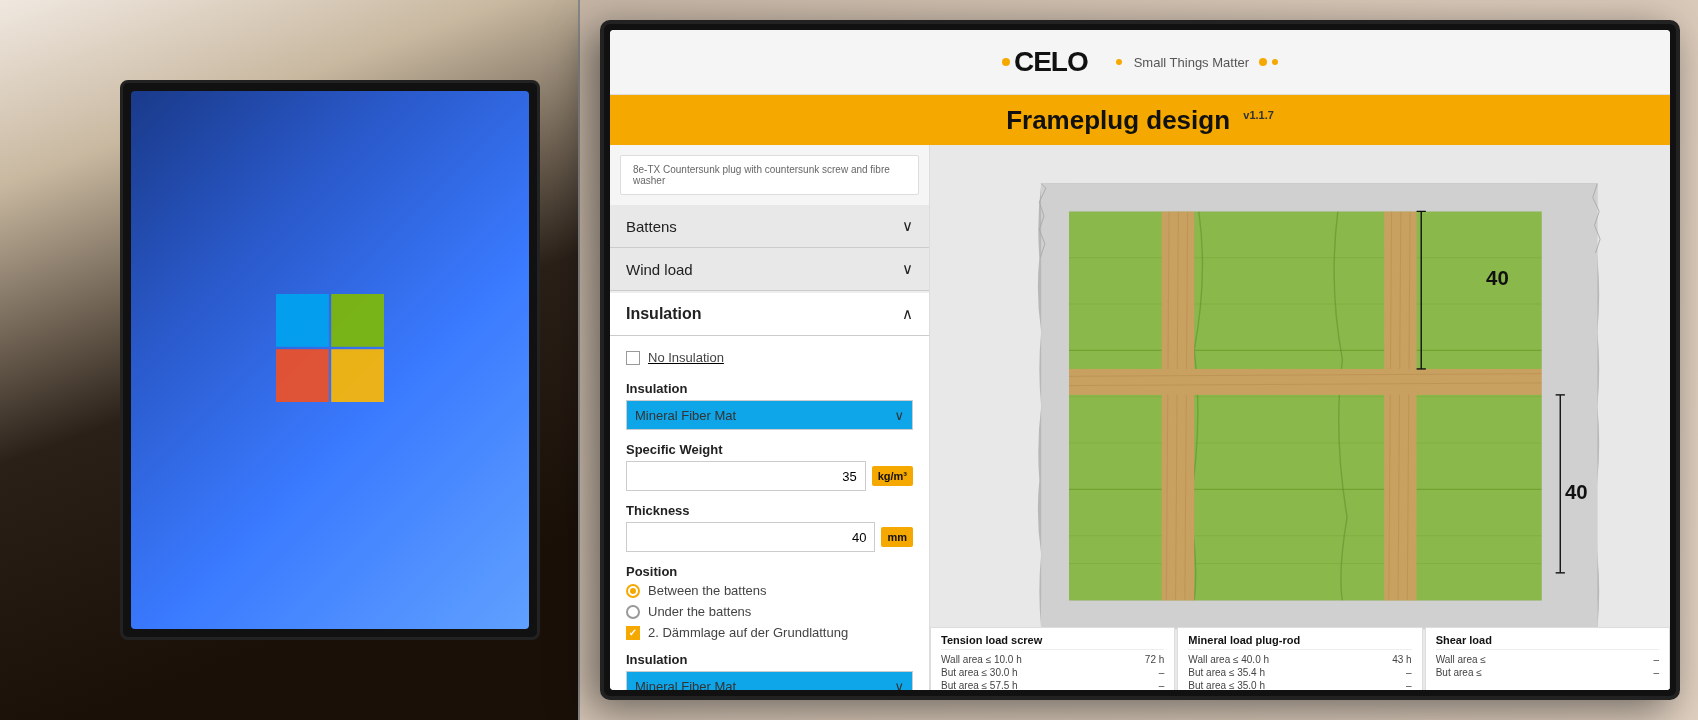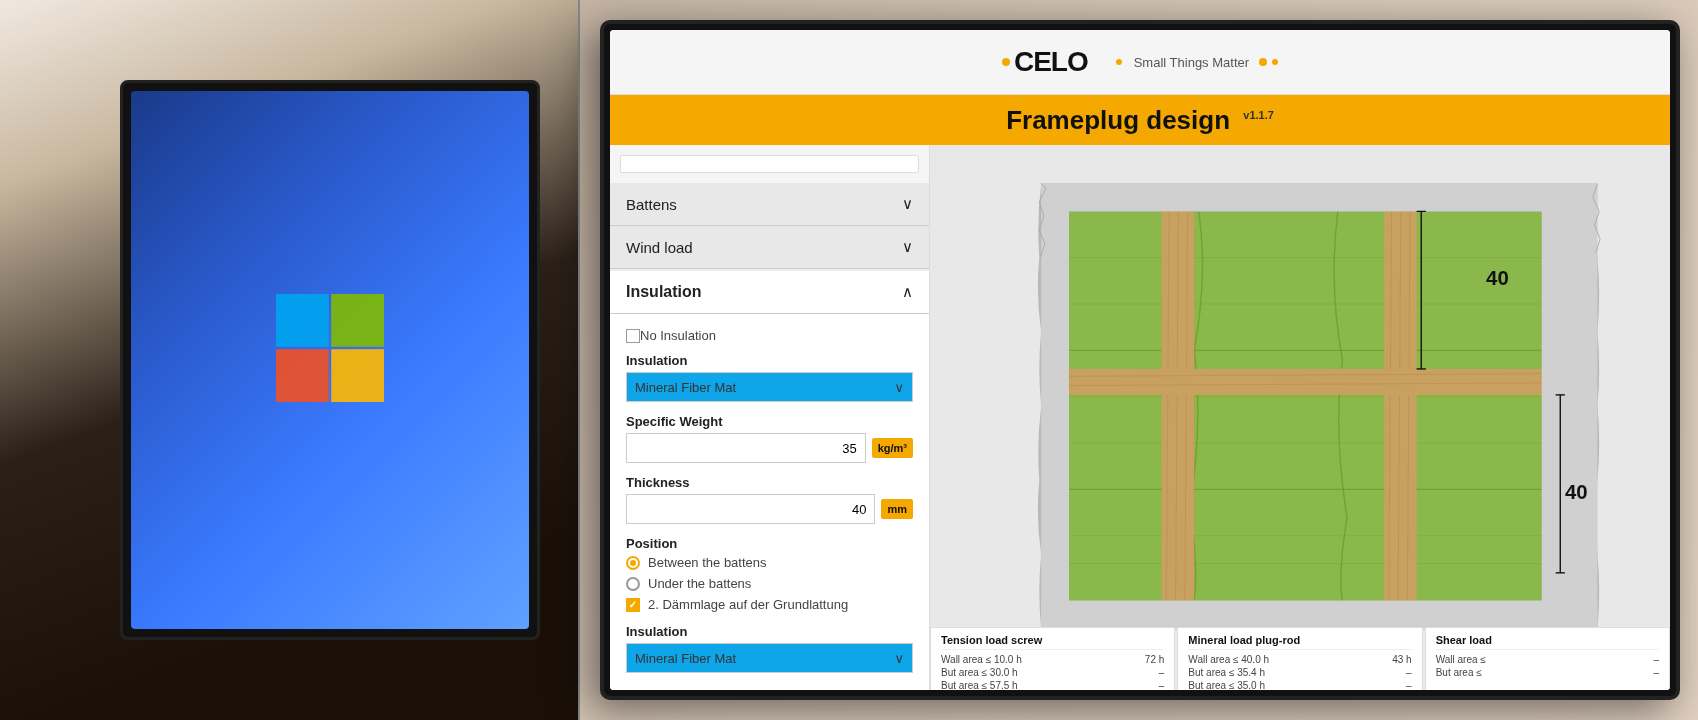--- a/index.html
+++ b/index.html
@@ -247,22 +247,23 @@
     }
     .select-arrow {
       font-size: 10px;
       color: #555;
     }
 
     
     .checkbox-row {
       display: flex;
       align-items: center;
-      gap: 0;
-      margin-bottom: 10px;
+      gap: 8px;
+      margin-bottom: 16px;
+      text-decoration: underline;
     }
     .checkbox-box {
       width: 14px;
       height: 14px;
       border: 1px solid #999;
       background: #fff;
       flex-shrink: 0;
     }
     .checkbox-label {
       font-size: 13px;
@@ -516,20 +517,21 @@
         <span>Frameplug design</span>
         <span class="version-badge">v1.1.7</span>
       </h1>
     </div>
 
     <div class="main-content">
 
       <div class="left-panel">
 
         <div class="product-bar">
+          <div class="product-desc">8e-TX Countersunk plug with countersunk screw and fibre washer</div>
         </div>
 
         <div class="section-header collapsed">
           <span>Battens</span>
           <span class="chevron">∨</span>
         </div>
 
         <div class="section-header collapsed">
           <span>Wind load</span>
           <span class="chevron">∨</span>

